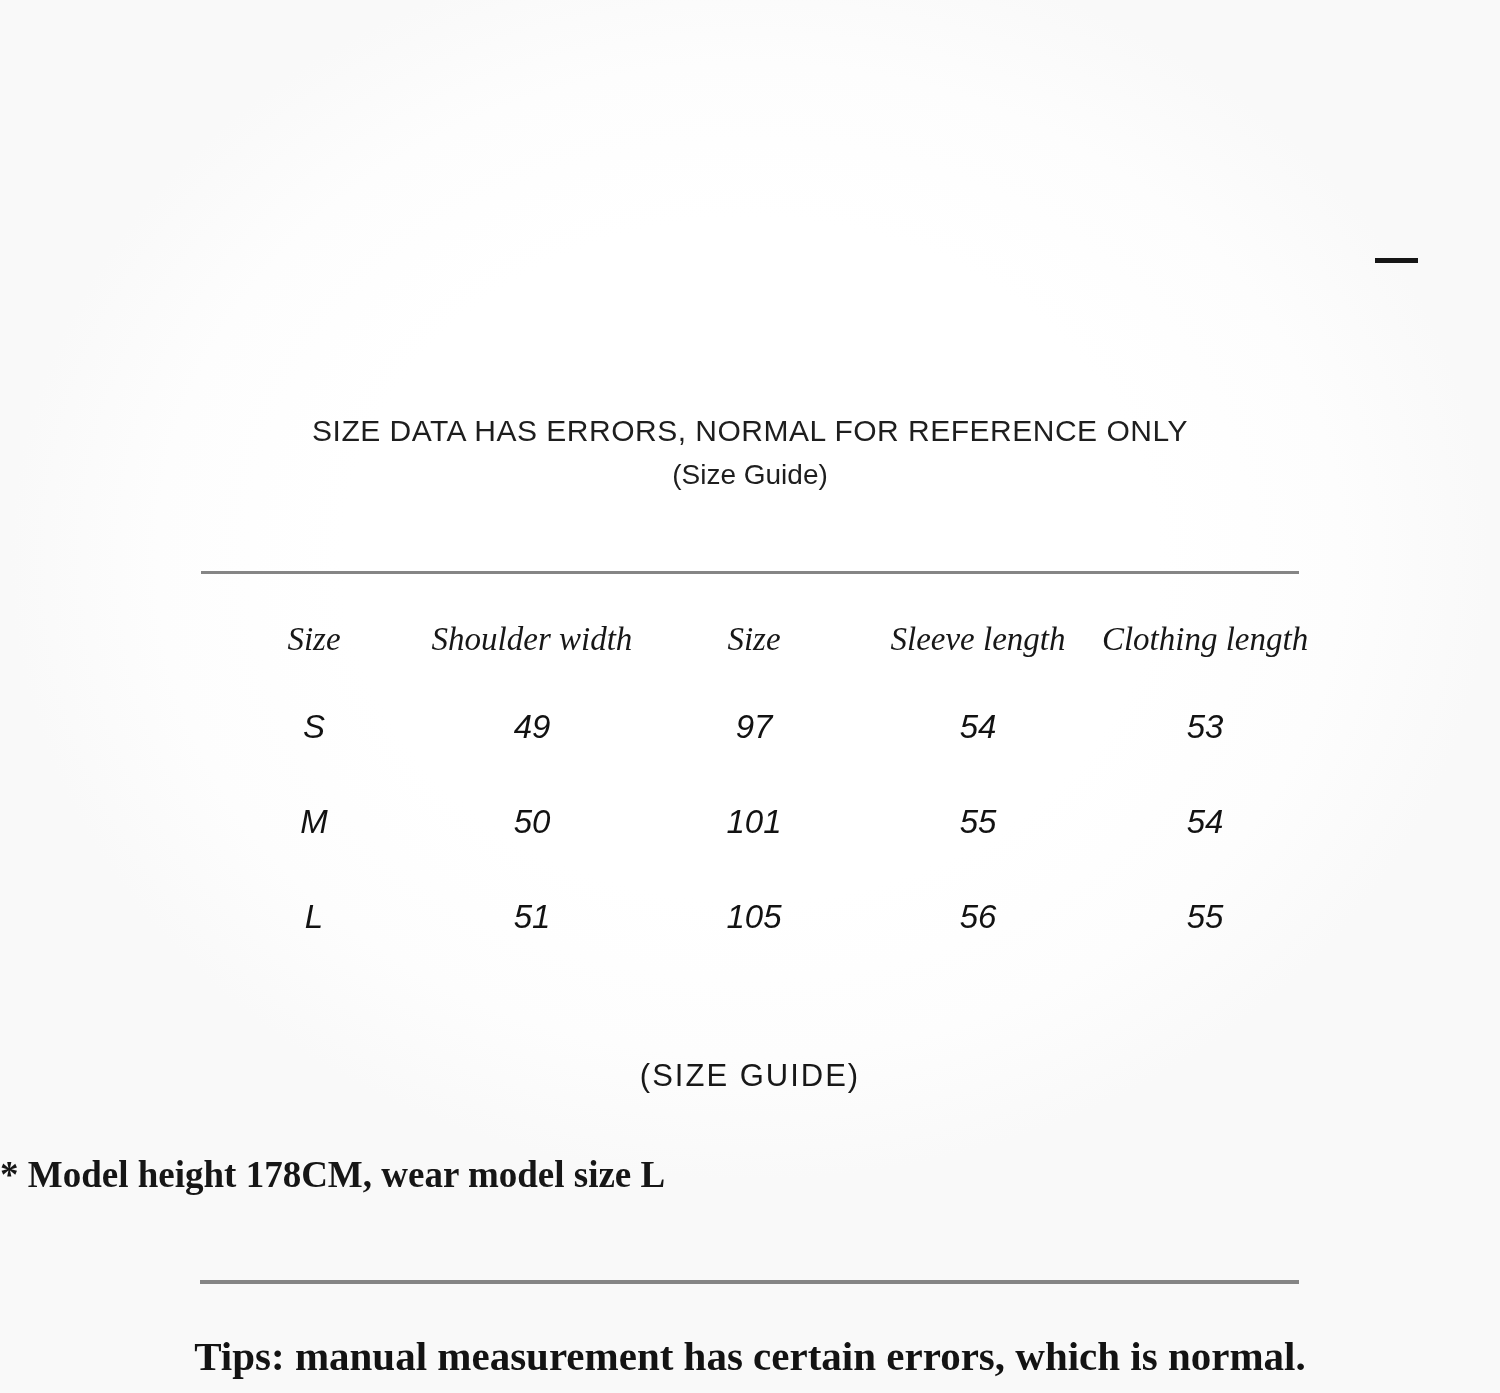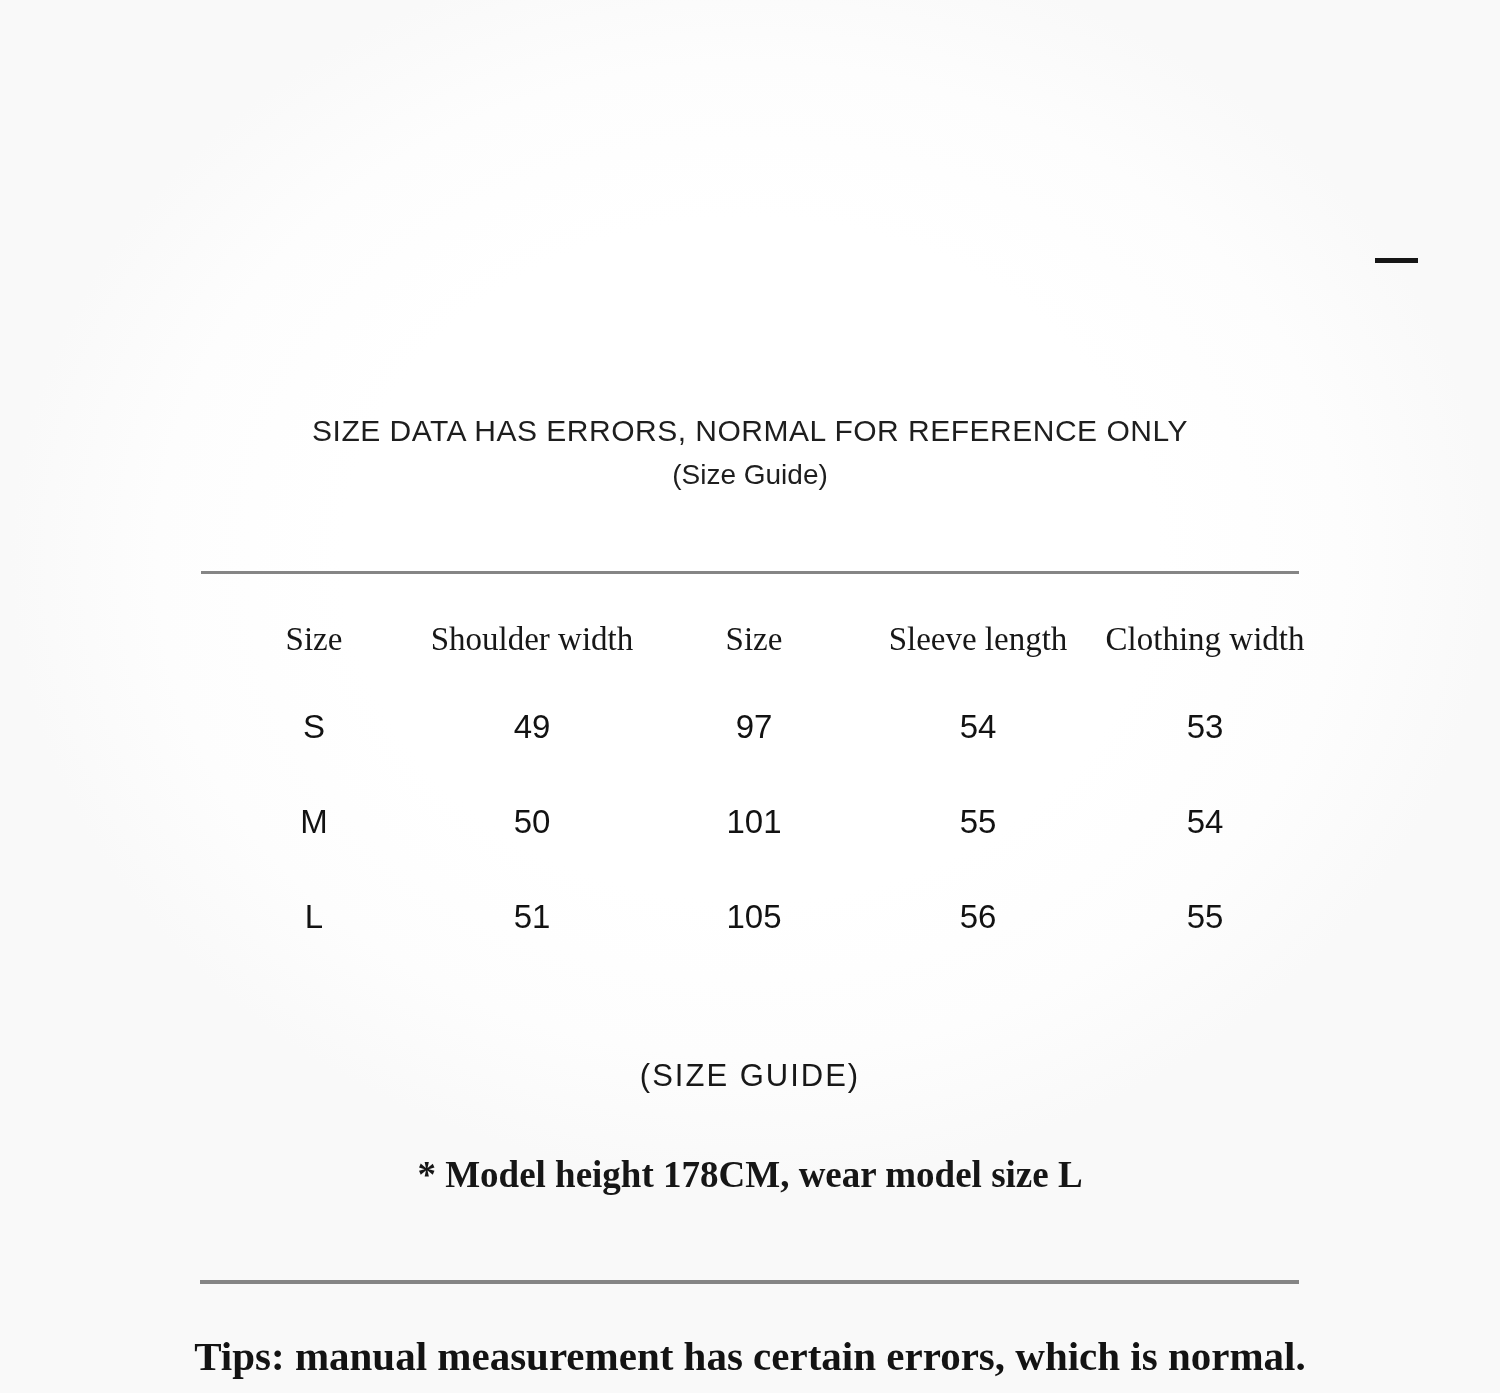--- a/index.html
+++ b/index.html
@@ -32,34 +32,33 @@
   .divider-top    { left:201px; top:571px; width:1098px; height:3px; }
   .divider-bottom { left:200px; top:1280px; width:1099px; height:4px; }
 
   .size-table {
     position:absolute; left:200px; top:599px; width:1126px;
     display:grid;
     grid-template-columns:228px 208px 236px 212px 242px;
     grid-template-rows:80px 95px 95px 95px;
   }
   .size-table .row { display:contents; }
-  .cell { display:flex; align-items:center; justify-content:center; white-space:nowrap; }
+  .cell { display:flex; align-items:center; justify-content:center; white-space:nowrap;font-style:italic; }
   .th {
     font-family:"Liberation Serif","DejaVu Serif",serif;
     font-size:33px; color:#171717;
   }
   .td { font-size:33px; color:#121212; }
 
   .caption {
     position:absolute; left:0; width:100%; top:1058px;
     text-align:center; font-size:31px; letter-spacing:2px; color:#181818;
   }
   .model-note {
     position:absolute; left:0; width:100%; top:1153px;
-    text-align:center;
     font-family:"Liberation Serif","DejaVu Serif",serif;
     font-weight:600; font-size:37px; color:#161616;
   }
   .tips {
     position:absolute; left:0; width:100%; top:1332px;
     text-align:center;
     font-family:Liberation Serif, serif;
     font-weight:600; font-size:41px; color:#131313;
   }
 </style>
@@ -72,21 +71,21 @@
 <div class="subtitle">(Size Guide)</div>
 
 <div class="divider divider-top"></div>
 
 <div class="size-table">
   <div class="row">
     <div class="cell th">Size</div>
     <div class="cell th">Shoulder width</div>
     <div class="cell th">Size</div>
     <div class="cell th">Sleeve length</div>
-    <div class="cell th">Clothing width</div>
+    <div class="cell th">Clothing length</div>
   </div>
 
   <div class="row">
     <div class="cell td">S</div>
     <div class="cell td">49</div>
     <div class="cell td">97</div>
     <div class="cell td">54</div>
     <div class="cell td">53</div>
   </div>
 

